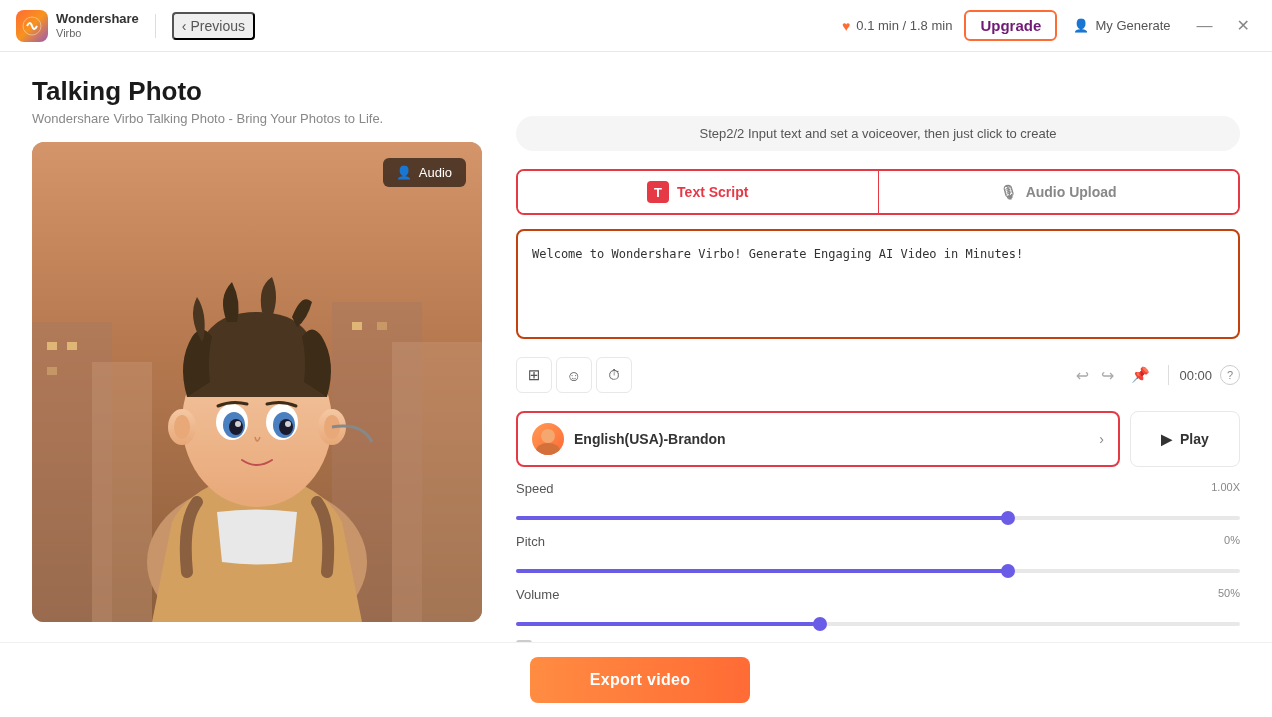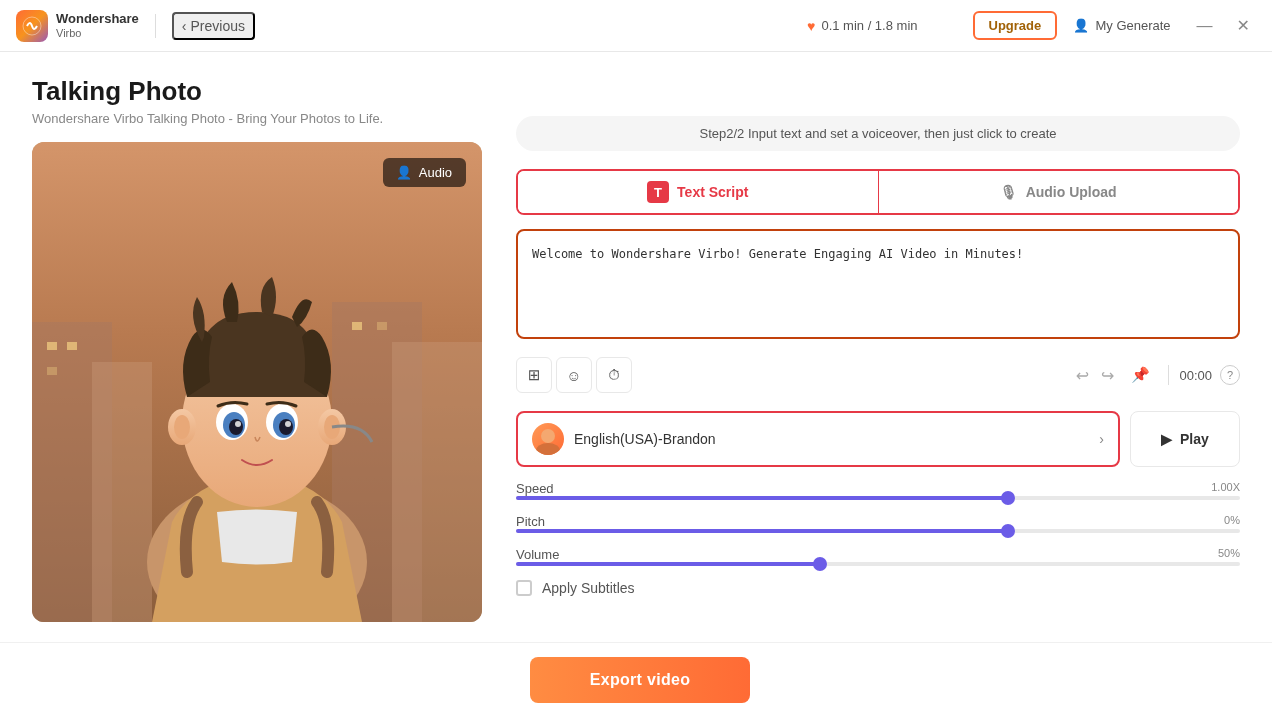--- a/index.html
+++ b/index.html
@@ -79,28 +79,27 @@
       color: #555;
       margin-right: 12px;
     }
     .credits-heart {
       color: #ff6b35;
       font-size: 14px;
     }
     .upgrade-btn {
       background: transparent;
       border: 2px solid #ff6b35;
-      color: #a16207;
+      color: #701a75;
       padding: 5px 14px;
       border-radius: 6px;
-      font-size: 13px;
+      font-size: 15px;
       font-weight: 600;
       cursor: pointer;
       margin-right: 16px;
-      margin-left: 43px;
     }
     .my-account {
       display: flex;
       align-items: center;
       gap: 6px;
       font-size: 13px;
       color: #555;
       cursor: pointer;
       margin-right: 20px;
     }
@@ -327,21 +326,21 @@
       width: 32px;
       height: 32px;
       border-radius: 50%;
       background: linear-gradient(135deg, #ff9a56, #ff6b35);
       overflow: hidden;
       flex-shrink: 0;
     }
     .voice-name {
       font-size: 14px;
       color: #333;
-      font-weight: 400;
+      font-weight: 700;
       flex: 1;
     }
     .voice-chevron {
       color: #888;
       font-size: 14px;
     }
     .play-btn {
       background: #fff;
       border: 1px solid #e8e8e8;
       border-radius: 8px;
@@ -355,21 +354,21 @@
       gap: 8px;
       min-width: 110px;
       justify-content: center;
     }
     .play-icon { color: #333; }
 
     
     .slider-row {
       display: flex;
       flex-direction: column;
-      gap: 0;
+      gap: 20px;
     }
     .slider-label-row {
       display: flex;
       justify-content: space-between;
       font-size: 13px;
       color: #555;
     }
     .slider-value { color: #888; font-size: 11px; }
     .slider-track {
       width: 100%;

